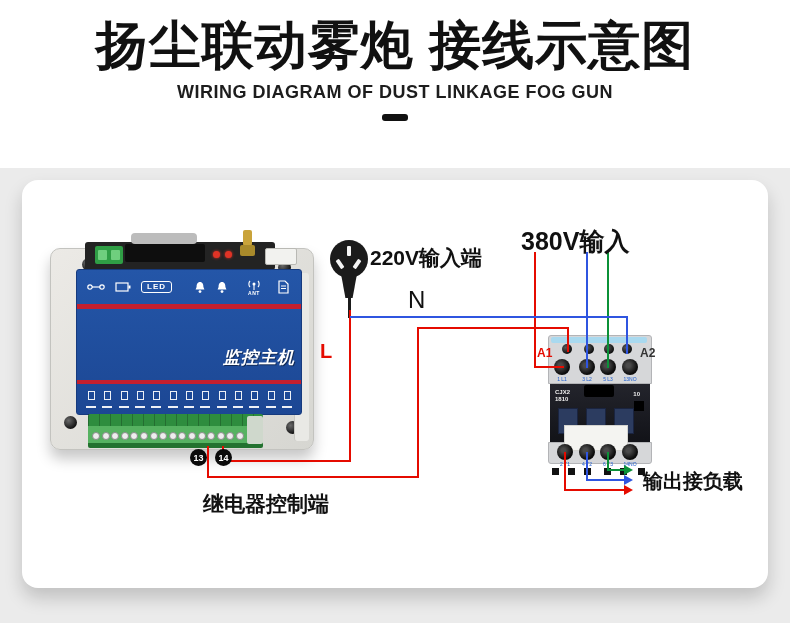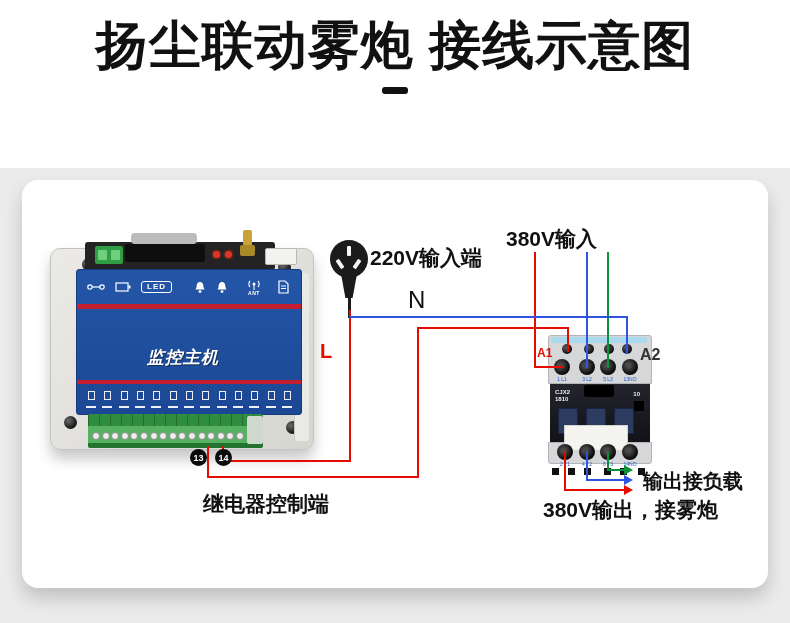--- a/index.html
+++ b/index.html
@@ -27,23 +27,23 @@
   .w-green{background:#0b9138;}
   .arrow{position:absolute;z-index:5;width:0;height:0;border-style:solid;border-width:5px 0 5px 9px;border-color:transparent;}
   .a-red{border-left-color:#e50b00;}
   .a-blue{border-left-color:#2f55e0;}
   .a-green{border-left-color:#0b9138;}
   
   .lbl{position:absolute;z-index:6;color:#111;white-space:nowrap;}
   .lbl-220{left:348px;top:64px;font-size:21px;font-weight:600;}
   .lbl-n{left:386px;top:106px;font-size:24px;font-weight:500;}
   .lbl-l{left:298px;top:160px;font-size:20px;font-weight:700;color:#e50b00;}
-  .lbl-380in{left:484px;top:45px;font-size:21px;font-weight:600;}
+  .lbl-380in{left:499px;top:45px;font-size:25px;font-weight:600;}
   .lbl-a1{left:515px;top:166px;font-size:12px;font-weight:700;color:#e50b00;}
-  .lbl-a2{left:618px;top:166px;font-size:16px;font-weight:600;color:#333;}
+  .lbl-a2{left:618px;top:166px;font-size:12px;font-weight:600;color:#333;}
   .lbl-relay{left:181px;top:310px;font-size:21px;font-weight:600;}
   .lbl-outload{left:621px;top:288px;font-size:20px;font-weight:700;}
   .lbl-380out{left:521px;top:316px;font-size:21px;font-weight:600;}
   
   .plug-head{position:absolute;left:308px;top:60px;width:38px;height:38px;border-radius:50%;background:#1b1b1b;z-index:4;}
   .plug-head .slot{position:absolute;background:#f5f5f5;border-radius:1px;}
   .slot-e{left:17px;top:6px;width:4px;height:10px;}
   .slot-l{left:8px;top:19px;width:4px;height:10px;transform:rotate(-35deg);}
   .slot-r{left:25px;top:19px;width:4px;height:10px;transform:rotate(35deg);}
   .plug-neck{position:absolute;left:317px;top:96px;width:20px;height:22px;background:#1b1b1b;z-index:4;
@@ -71,21 +71,21 @@
     background:linear-gradient(180deg,#2456a8,#1c4794);border:1px solid #163a7e;border-radius:3px;color:#fff;}
   .icon-row{position:absolute;left:10px;top:5px;right:8px;height:24px;display:flex;align-items:center;gap:10px;}
   .icon-row svg{display:block;}
   .led-box{border:1px solid #fff;border-radius:3px;font-size:8px;font-weight:700;letter-spacing:1px;padding:1px 5px;line-height:1;}
   .ant-wrap{display:flex;flex-direction:column;align-items:center;line-height:1;}
   .ant-txt{font-size:5px;font-weight:700;margin-top:1px;letter-spacing:.5px;}
   .stripe{position:absolute;left:0;width:100%;background:#c41f2e;}
   .stripe1{top:34px;height:5px;}
   .stripe2{top:110px;height:4px;}
   .panel-name1{position:absolute;left:0;top:47px;width:100%;text-align:center;font-size:19px;font-weight:700;font-style:italic;letter-spacing:1px;text-shadow:1px 1px 0 rgba(0,0,0,.45);}
-  .panel-name2{position:absolute;left:70px;top:76px;width:100%;font-size:17px;font-weight:700;font-style:italic;letter-spacing:1px;text-shadow:1px 1px 0 rgba(0,0,0,.45);}
+  .panel-name2{position:absolute;left:70px;top:76px;width:100%;font-size:17px;font-weight:700;font-style:italic;letter-spacing:1px;text-shadow:1px 1px 0 rgba(0,0,0,.45);text-align:center;}
   .minirow{position:absolute;left:9px;right:9px;top:119px;display:flex;justify-content:space-between;}
   .minirow span{width:10px;height:17px;border-bottom:2px solid #fff;position:relative;opacity:.92;}
   .minirow span::before{content:"";position:absolute;left:2px;top:2px;width:5px;height:7px;border:1px solid #fff;}
   .termstrip{position:absolute;left:37px;top:165px;width:175px;height:34px;
     background:linear-gradient(180deg,#2e8d3e 0 35%,#56b261 35% 85%,#23722f 85%);
     border-radius:2px;}
   .termstrip::before{content:"";position:absolute;left:0;top:0;width:100%;height:12px;
     background:repeating-linear-gradient(90deg,rgba(0,0,0,.22) 0 1px,transparent 1px 11px);}
   .termstrip .endcap{position:absolute;right:0;top:2px;width:16px;height:28px;background:#cfd8cc;border-radius:2px;}
   .dotrow{position:absolute;left:4px;top:18px;width:152px;display:flex;justify-content:space-between;}
@@ -111,20 +111,21 @@
   .ct-blbl{position:absolute;top:126px;width:20px;text-align:center;font-size:5px;color:#1a5bd0;white-space:nowrap;z-index:2;}
   .ct-foot{position:absolute;top:133px;width:7px;height:7px;background:#111;}
 </style>
 </head>
 <body>
 
 <div class="bg-band"></div>
 
 <div class="header">
   <div class="title">扬尘联动雾炮 接线示意图</div>
+  <div class="subtitle">WIRING DIAGRAM OF DUST LINKAGE FOG GUN</div>
   <div class="title-dash"></div>
 </div>
 
 <div class="card">
 
   <div class="device">
     <div class="dev-screw" style="left:31px;top:9px;"></div>
     <div class="dev-screw" style="left:227px;top:12px;"></div>
     <div class="dev-screw" style="left:13px;top:167px;"></div>
     <div class="dev-screw" style="left:235px;top:172px;"></div>
@@ -308,15 +309,14 @@
   <div class="arrow a-green" style="left:602px;top:285px;"></div>
 
   <div class="lbl lbl-220">220V输入端</div>
   <div class="lbl lbl-n">N</div>
   <div class="lbl lbl-l">L</div>
   <div class="lbl lbl-380in">380V输入</div>
   <div class="lbl lbl-a1">A1</div>
   <div class="lbl lbl-a2">A2</div>
   <div class="lbl lbl-relay">继电器控制端</div>
   <div class="lbl lbl-outload">输出接负载</div>
-  <div class="lbl lbl-380out">380V输出，接雾炮</div>
 
 </div>
 
 </body></html>

